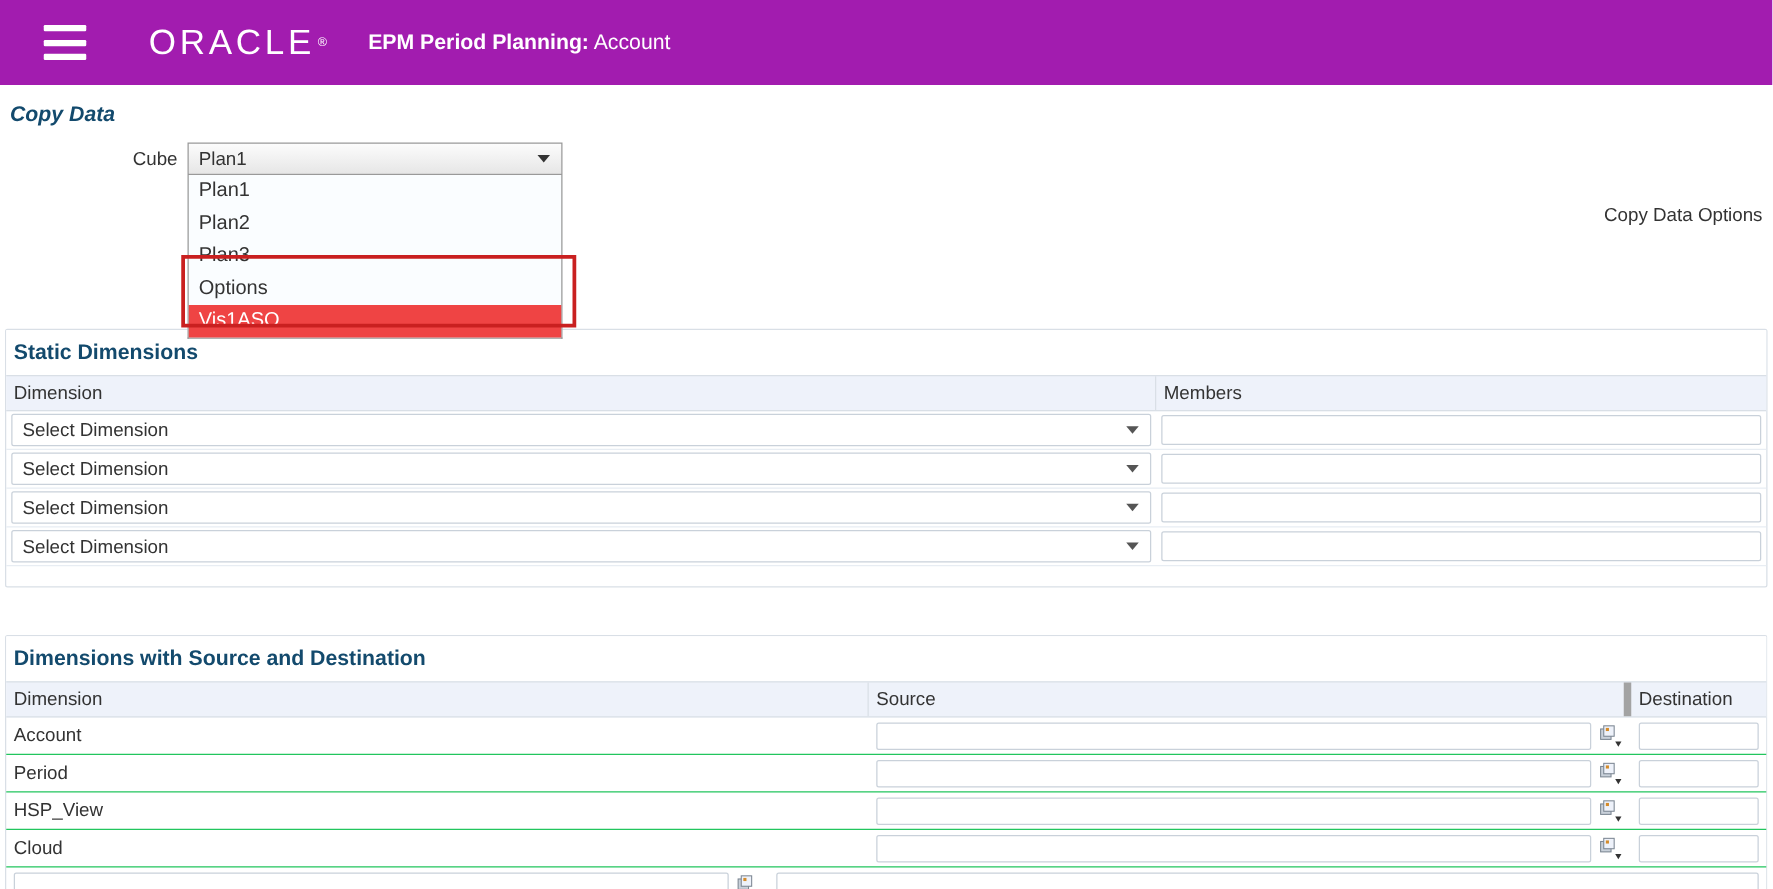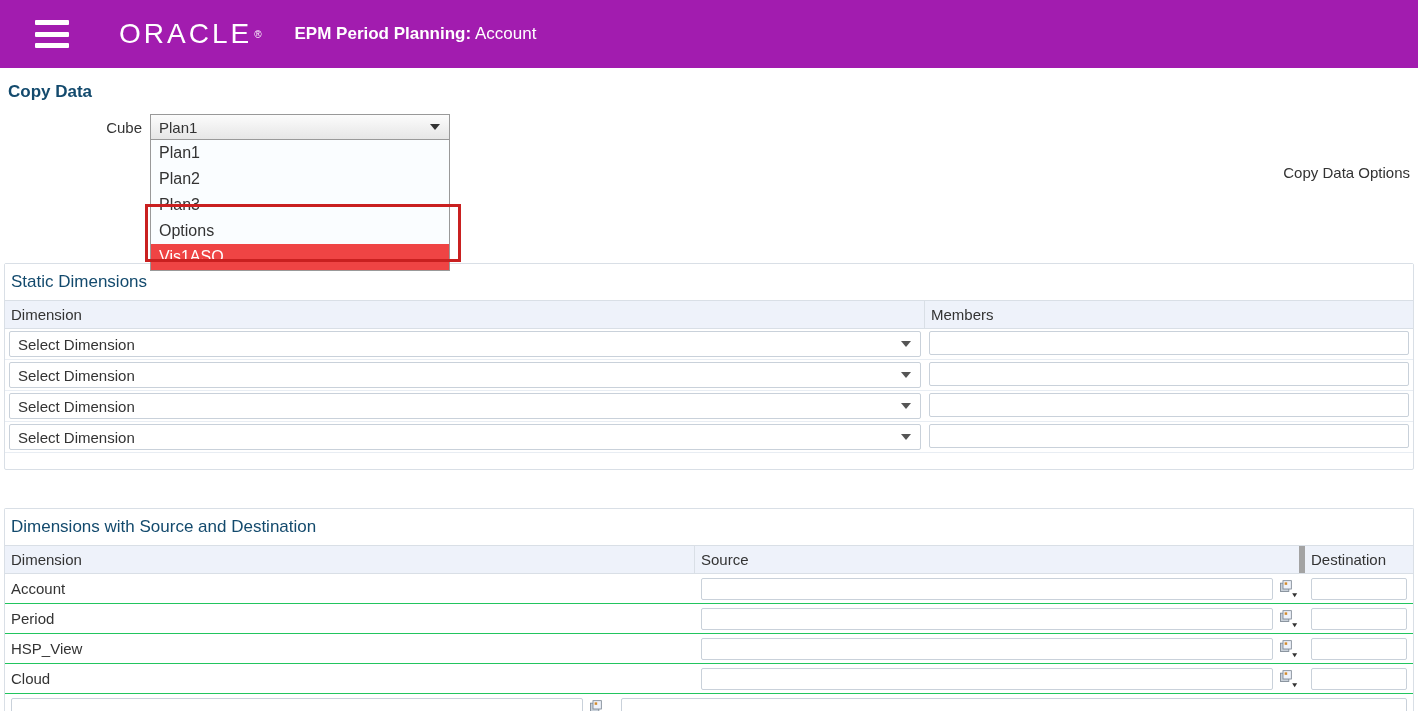--- a/index.html
+++ b/index.html
@@ -53,20 +53,21 @@
     color: #fff;
   }
   .app-title .bold { font-weight: 700; }
   .app-title .light { font-weight: 400; }
 
   .page-title {
     color: #134a6d;
     font-weight: 700;
     font-size: 17px;
     padding: 14px 8px 10px 8px;
+    font-style: italic;
   }
 
   .form-row {
     display: flex;
     align-items: center;
     padding: 2px 0;
   }
   .form-label {
     width: 150px;
     text-align: right;
@@ -124,21 +125,21 @@
     z-index: 20;
   }
 
   .section {
     margin: 0 4px;
     border: 1px solid #d9dfe6;
     border-radius: 2px;
   }
   .section-title {
     color: #134a6d;
-    font-weight: 400;
+    font-weight: 700;
     font-size: 17px;
     padding: 8px 6px;
     background: #fff;
   }
   .tbl-header {
     display: flex;
     background: #eef2fa;
     border-top: 1px solid #d9dfe6;
     border-bottom: 1px solid #d9dfe6;
   }
@@ -152,20 +153,21 @@
 
   .tbl-row {
     display: flex;
     border-bottom: 1px solid #e8edf3;
     align-items: stretch;
     min-height: 31px;
   }
   .tbl-row .cell {
     padding: 2px 4px;
     display: flex;
+    align-items: center;
   }
   .dim-cell { width: 920px; }
   .mem-cell { flex: 1; padding: 2px 6px; }
 
   .dim-select {
     flex: 1;
     height: 26px;
     border: 1px solid #c9d1da;
     border-radius: 2px;
     background: #fff;

